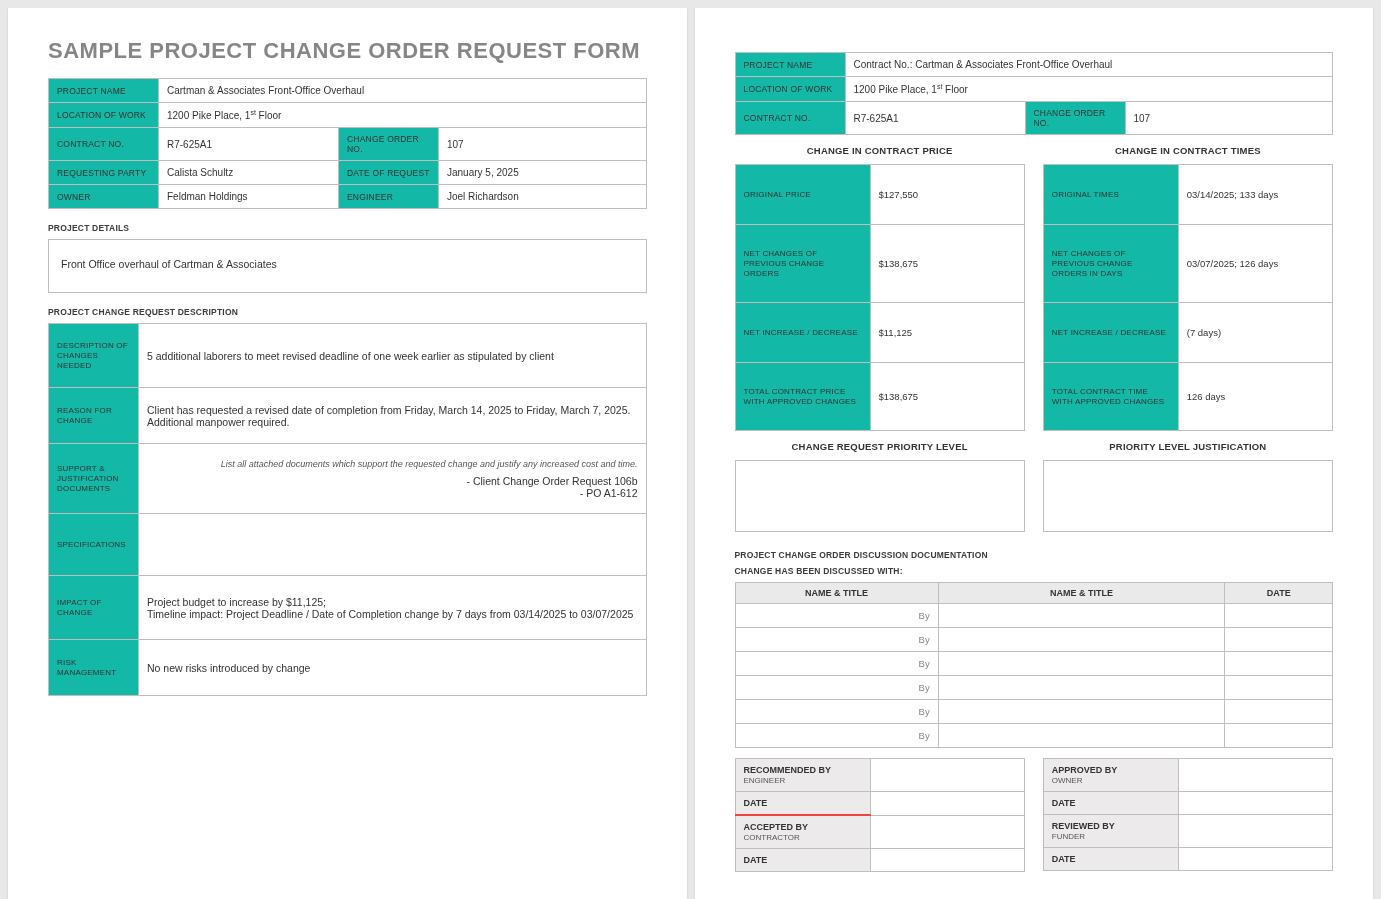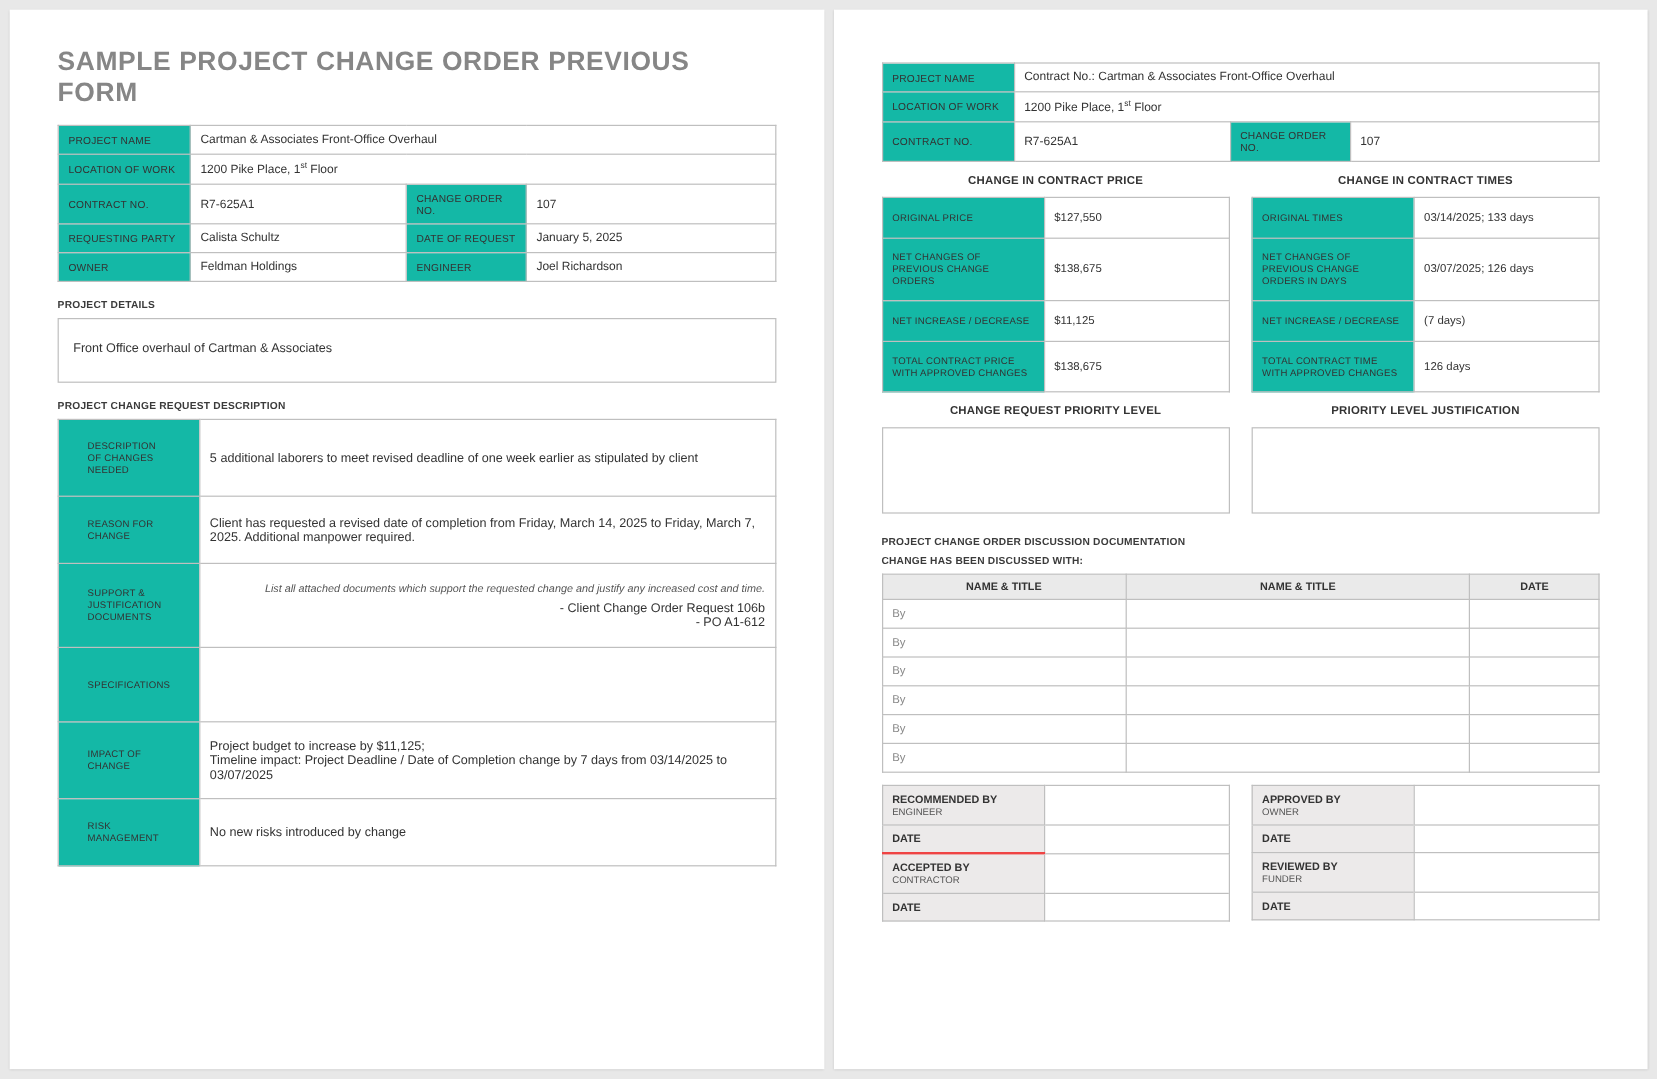--- a/index.html
+++ b/index.html
@@ -43,51 +43,51 @@
     color: #3b3b3b;
     margin: 14px 0 6px 0;
   }
   .details-box {
     border: 1px solid #bfbfbf;
     padding: 18px 12px;
     font-size: 10.5px;
     min-height: 54px;
   }
   .desc-table td { font-size: 10.5px; }
-  .desc-table .label-cell { font-size: 8px; line-height:1.25; width:90px; padding:10px 24px; }
+  .desc-table .label-cell { font-size: 8px; line-height:1.25; width:90px; padding:10px 8px; }
   .italic-note { font-style: italic; font-size: 9px; color:#555; display:block; margin-bottom:6px;}
   .section-heading {
     font-weight: bold;
     font-size: 9.5px;
     text-align: center;
     padding: 6px 4px 8px 4px;
     letter-spacing:0.2px;
   }
   .two-col { display:flex; gap:18px; }
   .two-col > div { flex:1; }
-  .price-table td { font-size:9.5px; padding:11px 8px; }
+  .price-table td { font-size:9.5px; padding:24px 8px; }
   .price-table .label-cell { font-size:8px; line-height:1.2; width:135px; }
   .priority-box { border:1px solid #bfbfbf; height:72px; }
   .discussion-table th {
     background:#eaeaea; font-weight:bold; font-size:9px; text-align:center; padding:5px;
   }
   .discussion-table td { padding:5px 8px; font-size:9.5px; height:24px; }
-  .by-cell { color:#888;margin-top:37px; }
+  .by-cell { text-align:right; color:#888;margin-top:37px; }
   .sign-table td { padding:6px 8px; }
   .sign-label { background:#eceaea; width:135px; font-size:8.5px; }
   .sign-label strong{ display:block; font-weight:bold; font-size:9px;}
   .sign-label span{ font-size:8px; color:#555;}
   .spacer { height:10px; }
   sup{font-size:0.7em;}
 </style>
 </head>
 <body>
 
 <div class="page">
-  <div class="title">SAMPLE PROJECT CHANGE ORDER PREVIOUS FORM</div>
+  <div class="title">SAMPLE PROJECT CHANGE ORDER REQUEST FORM</div>
 
   <table>
     <tbody>
         <tr>
       <td class="label-cell">PROJECT NAME</td>
       <td colspan="3">Cartman &amp; Associates Front-Office Overhaul</td>
     </tr>
     <tr>
       <td class="label-cell">LOCATION OF WORK</td>
       <td colspan="3"><span>1200 Pike Place, 1</span><sup>st</sup><span> Floor</span></td>

